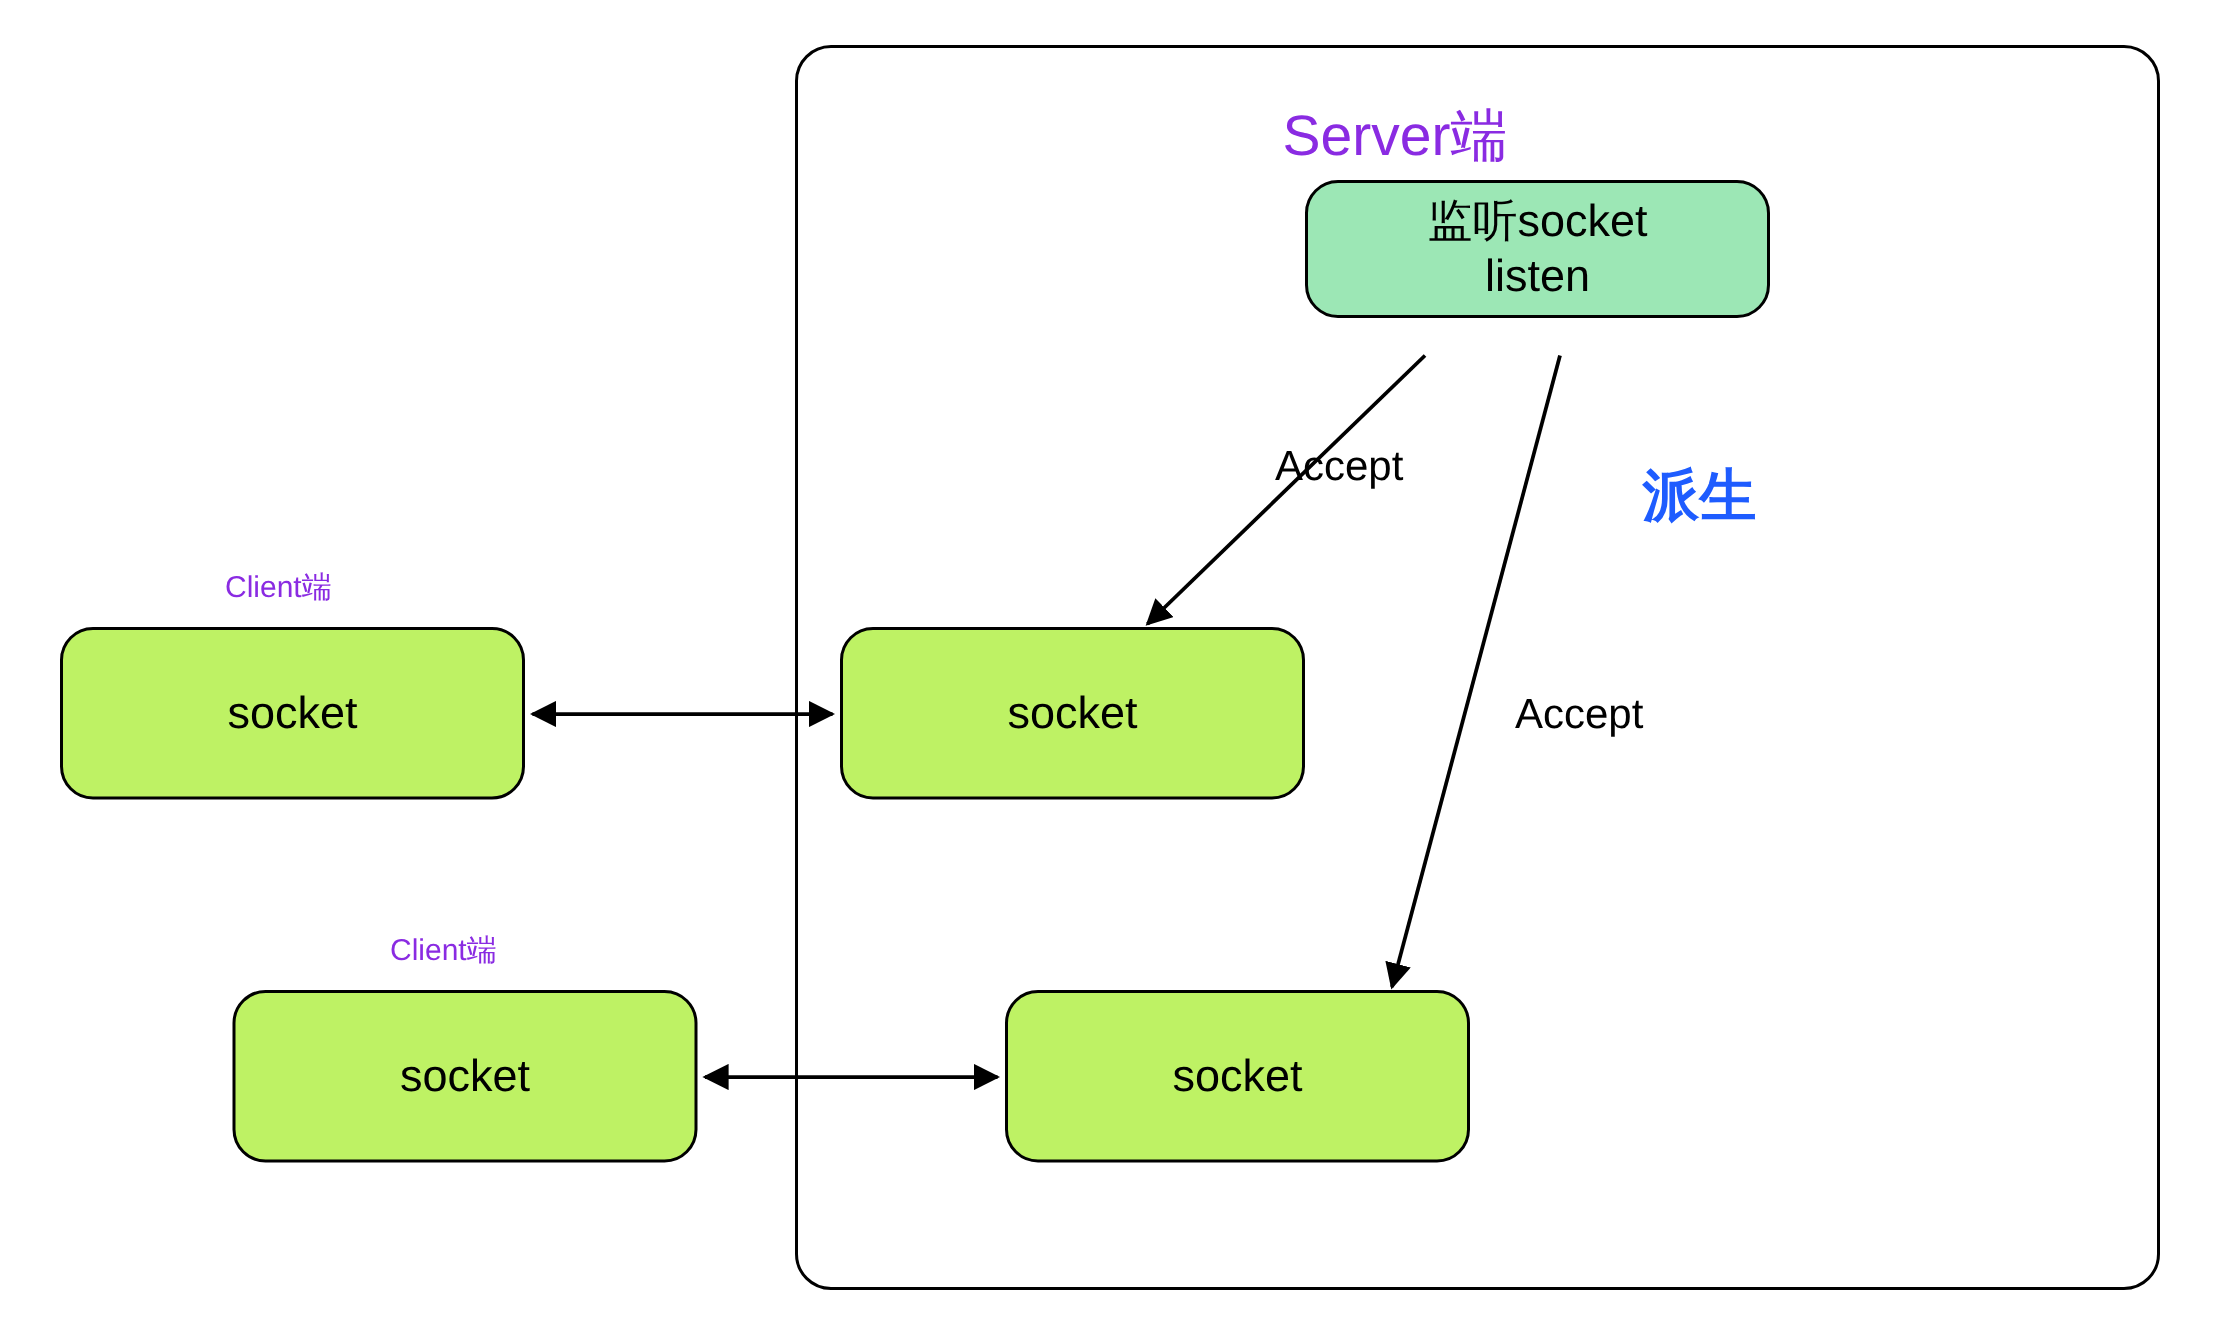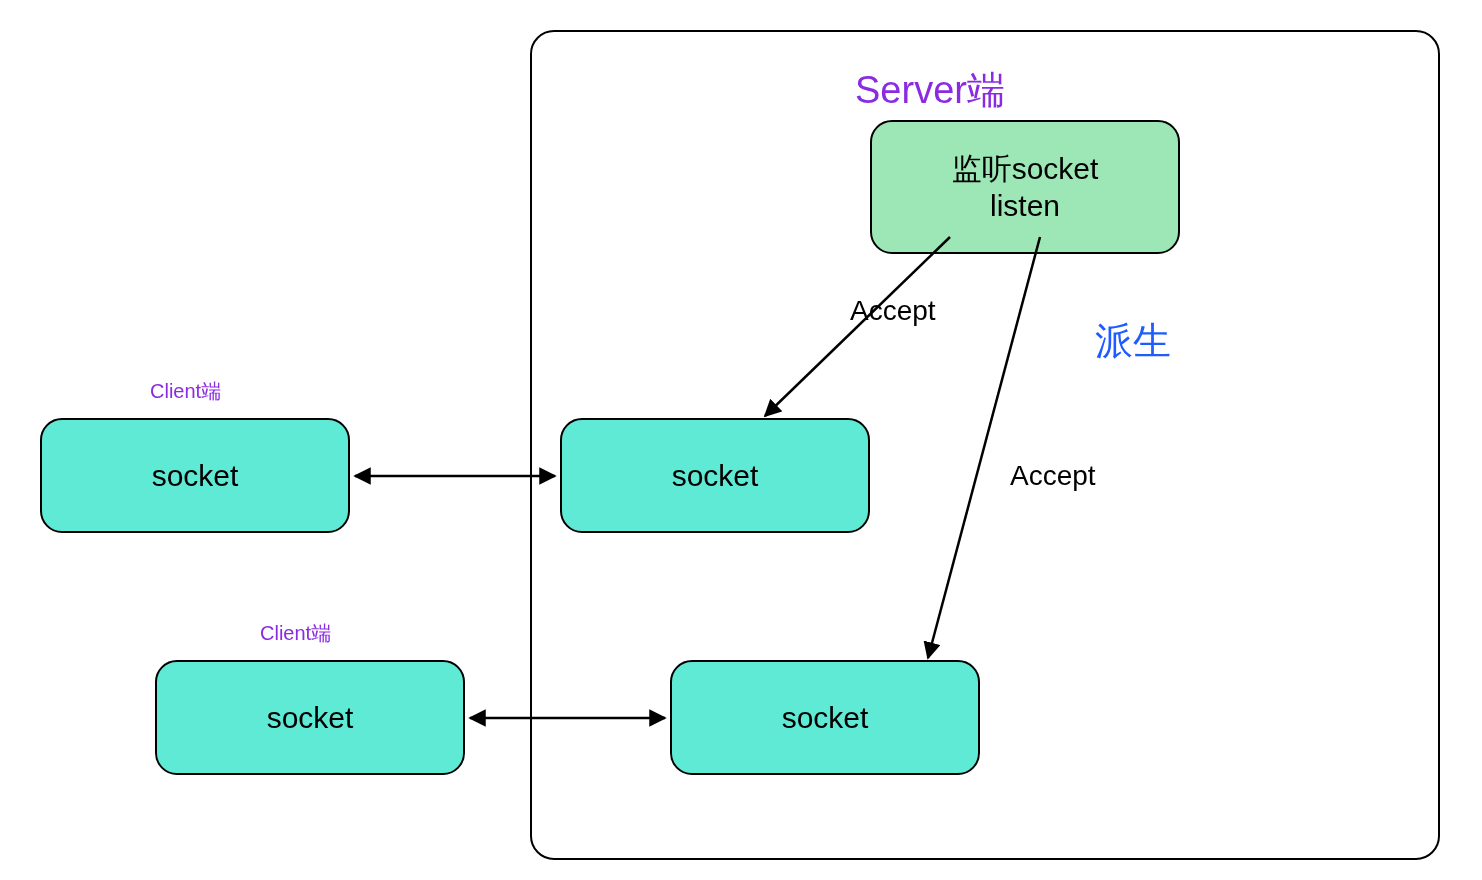--- a/index.html
+++ b/index.html
@@ -20,21 +20,21 @@
     border: 2px solid #000;
     border-radius: 22px;
     display: flex;
     align-items: center;
     justify-content: center;
     font-size: 30px;
     text-align: center;
     line-height: 1.25;
     box-sizing: border-box;
   }
-  .box.cyan  { background: #5eead4; }
+  .box.cyan  { background: #bef264; }
   .box.green { background: #9CE7B5; }
   .panel {
     position: absolute;
     border: 2px solid #000;
     border-radius: 24px;
     box-sizing: border-box;
   }
   .label {
     position: absolute;
     font-size: 20px;
@@ -53,21 +53,21 @@
 </style>
 </head>
 <body>
 
 <div class="stage">
 
   <div class="panel" style="left:530px; top:30px; width:910px; height:830px;"></div>
 
   <div class="label purple" style="left:855px; top:65px; font-size:38px;">Server端</div>
 
-  <div class="box green" style="left:870px; top:120px; width:310px; height:134px;">
+  <div class="box green" style="left:870px; top:120px; width:310px; height:92px;">
     <div>
       <span>监听socket</span><br>
       <span>listen</span>
     </div>
   </div>
 
   <div class="box cyan" style="left:560px; top:418px; width:310px; height:115px;">
     <span>socket</span>
   </div>
 
@@ -82,21 +82,21 @@
 
   <div class="label purple" style="left:260px; top:620px;">Client端</div>
   <div class="box cyan" style="left:155px; top:660px; width:310px; height:115px;">
     <span>socket</span>
   </div>
 
   <div class="label black" style="left:850px; top:295px;">Accept</div>
 
   <div class="label black" style="left:1010px; top:460px;">Accept</div>
 
-  <div class="label blue" style="left:1095px; top:316px;">派生</div>
+  <div class="label blue" style="left:1095px; top:305px;font-weight:bold;">派生</div>
 
   <svg class="overlay">
     <defs>
       <marker id="arrow-end" viewBox="0 0 10 10" refX="9" refY="5" markerWidth="7" markerHeight="7" orient="auto-start-reverse">
         <path d="M 0 0 L 10 5 L 0 10 z" fill="#000"></path>
       </marker>
       <marker id="arrow-start" viewBox="0 0 10 10" refX="1" refY="5" markerWidth="7" markerHeight="7" orient="auto">
         <path d="M 10 0 L 0 5 L 10 10 z" fill="#000"></path>
       </marker>
     </defs>

